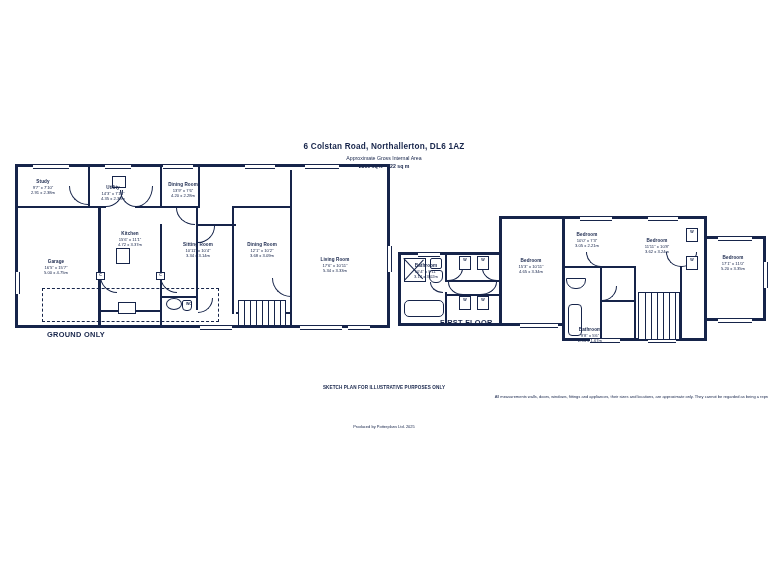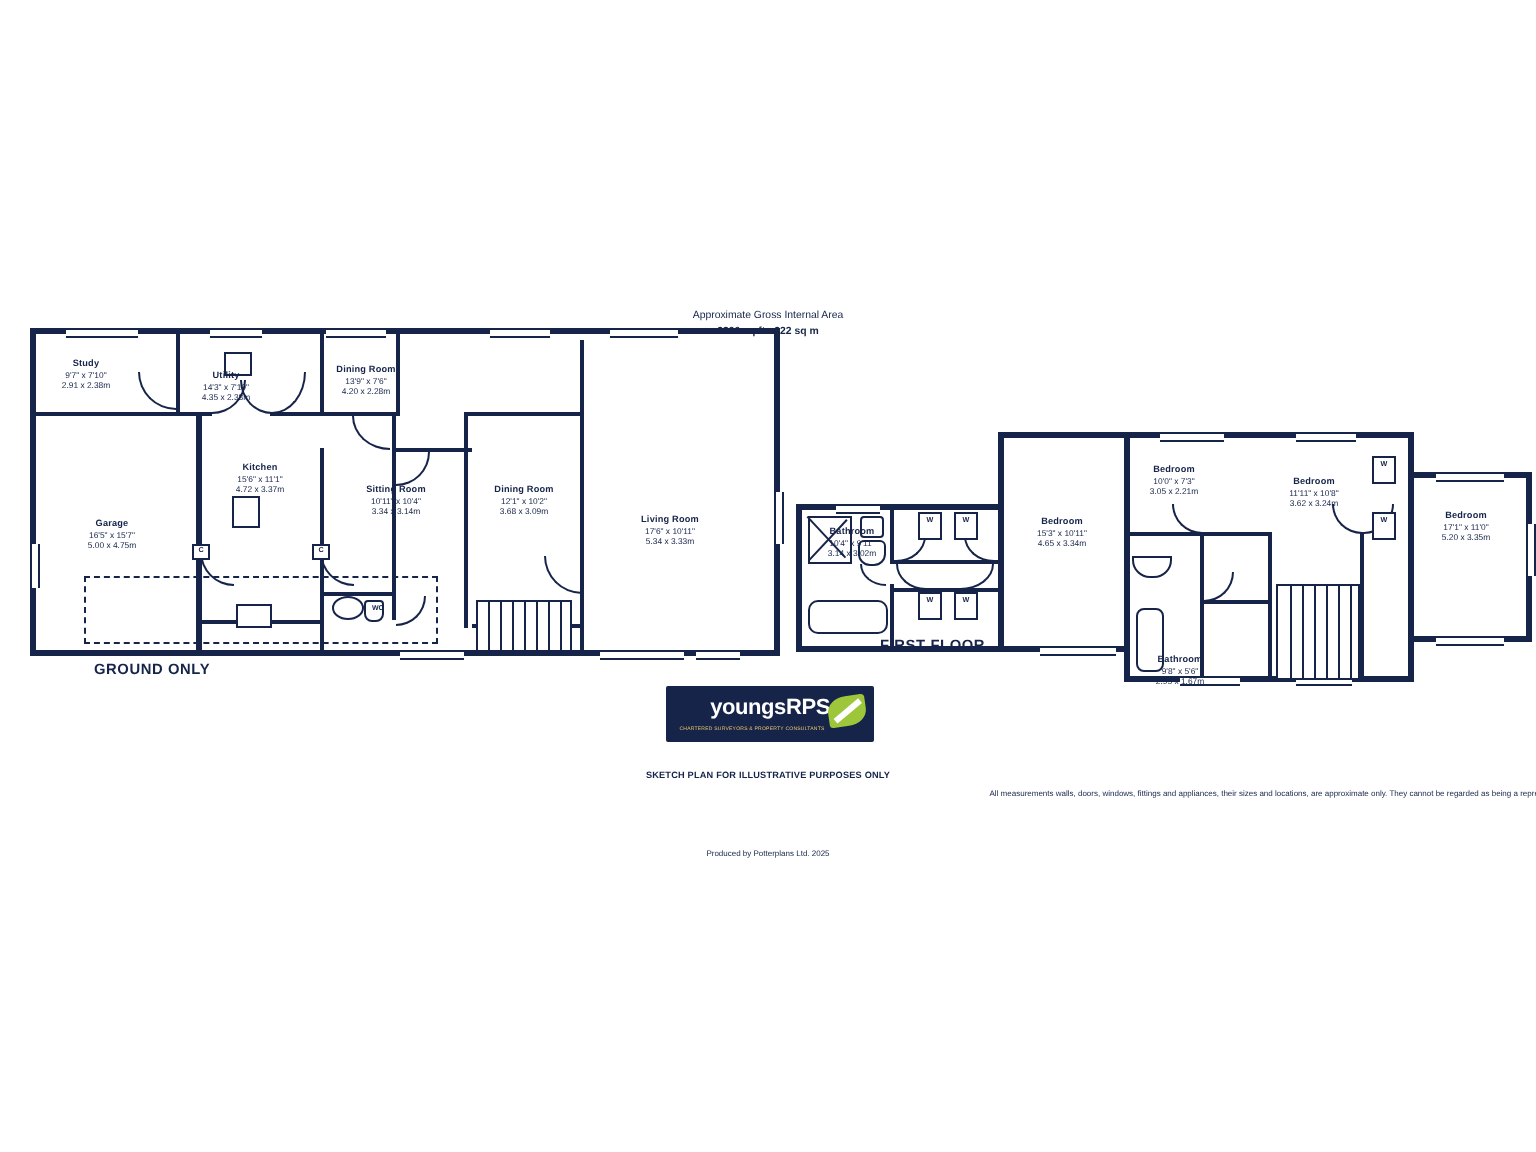--- a/index.html
+++ b/index.html
@@ -63,20 +63,21 @@
   .dash{position:absolute;border:.7px dashed #16244a;}
   .stair{position:absolute;border:.9px solid #16244a;background:#fff;}
   .stair i{position:absolute;top:0;bottom:0;width:.7px;background:#16244a;}
   .lbl-sm{position:absolute;font-size:3.5px;font-weight:bold;}
 </style>
 </head>
 <body>
 
 <div id="plan">
 
+  <div class="title">6 Colstan Road, Northallerton, DL6 1AZ</div>
   <div class="sub1">Approximate Gross Internal Area</div>
   <div class="sub2">2390 sq ft - 222 sq m</div>
 
   <div class="w" style="left:15px;top:164px;width:375px;height:3px;"></div>
   <div class="w" style="left:15px;top:164px;width:3px;height:164px;"></div>
   <div class="w" style="left:15px;top:325px;width:375px;height:3px;"></div>
   <div class="w" style="left:387px;top:164px;width:3px;height:164px;"></div>
 
   <div class="win" style="left:33px;top:164px;width:36px;height:3px;"></div>
   <div class="win" style="left:105px;top:164px;width:26px;height:3px;"></div>
@@ -285,23 +286,18 @@
     <div class="rmdim">5.20 x 3.35m</div>
   </div>
   <div class="txt" style="left:558px;top:327px;width:64px;">
     <div class="rmname">Bathroom</div>
     <div class="rmimp">9'8" x 5'6"</div>
     <div class="rmdim">2.95 x 1.67m</div>
   </div>
 
   <div class="floorlbl" style="left:396px;top:318px;">FIRST FLOOR</div>
 
-  <div class="logo">
-    <div class="logo-txt">youngsRPS</div>
-    <div class="logo-mark"></div>
-    <div class="logo-sub">CHARTERED SURVEYORS &amp; PROPERTY CONSULTANTS</div>
-  </div>
 
   <div class="disc-h">SKETCH PLAN FOR ILLUSTRATIVE PURPOSES ONLY</div>
   <div class="disc-b" style="padding:0 282px;">All measurements walls, doors, windows, fittings and appliances, their sizes and locations, are approximate only. They cannot be regarded as being a representation by the seller, nor their agent.</div>
   <div class="disc-p">Produced by Potterplans Ltd. 2025</div>
 
 </div>
 
 </body></html>

